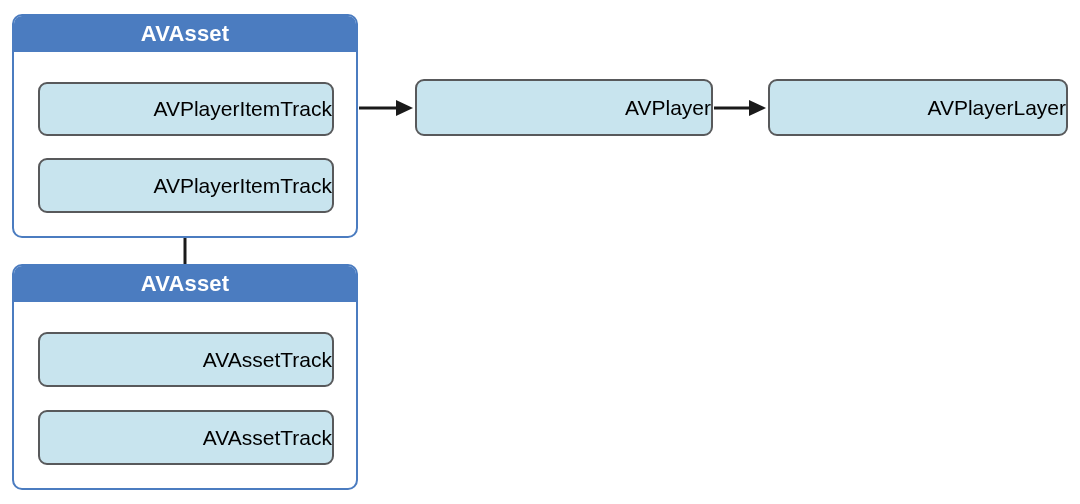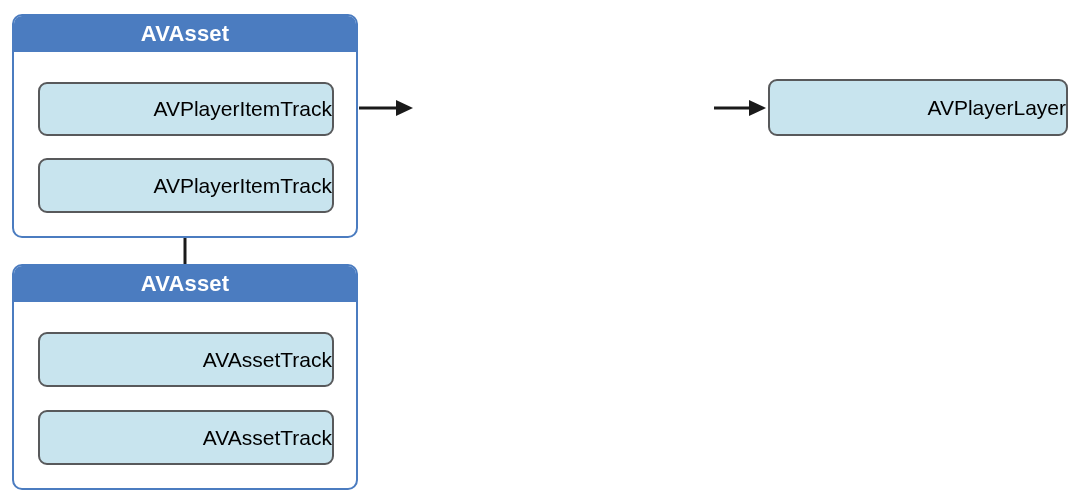--- a/index.html
+++ b/index.html
@@ -98,17 +98,20 @@
   <div id="container-asset" class="container-box">
     <div class="container-header">AVAsset</div>
   </div>
   <div id="node-assettrack-1" class="node">
     <span>AVAssetTrack</span>
   </div>
   <div id="node-assettrack-2" class="node">
     <span>AVAssetTrack</span>
   </div>
 
+  <div id="node-avplayer" class="node">
+    <span>AVPlayer</span>
+  </div>
   <div id="node-avplayerlayer" class="node">
     <span>AVPlayerLayer</span>
   </div>
 
 </div>
 
 </body></html>

